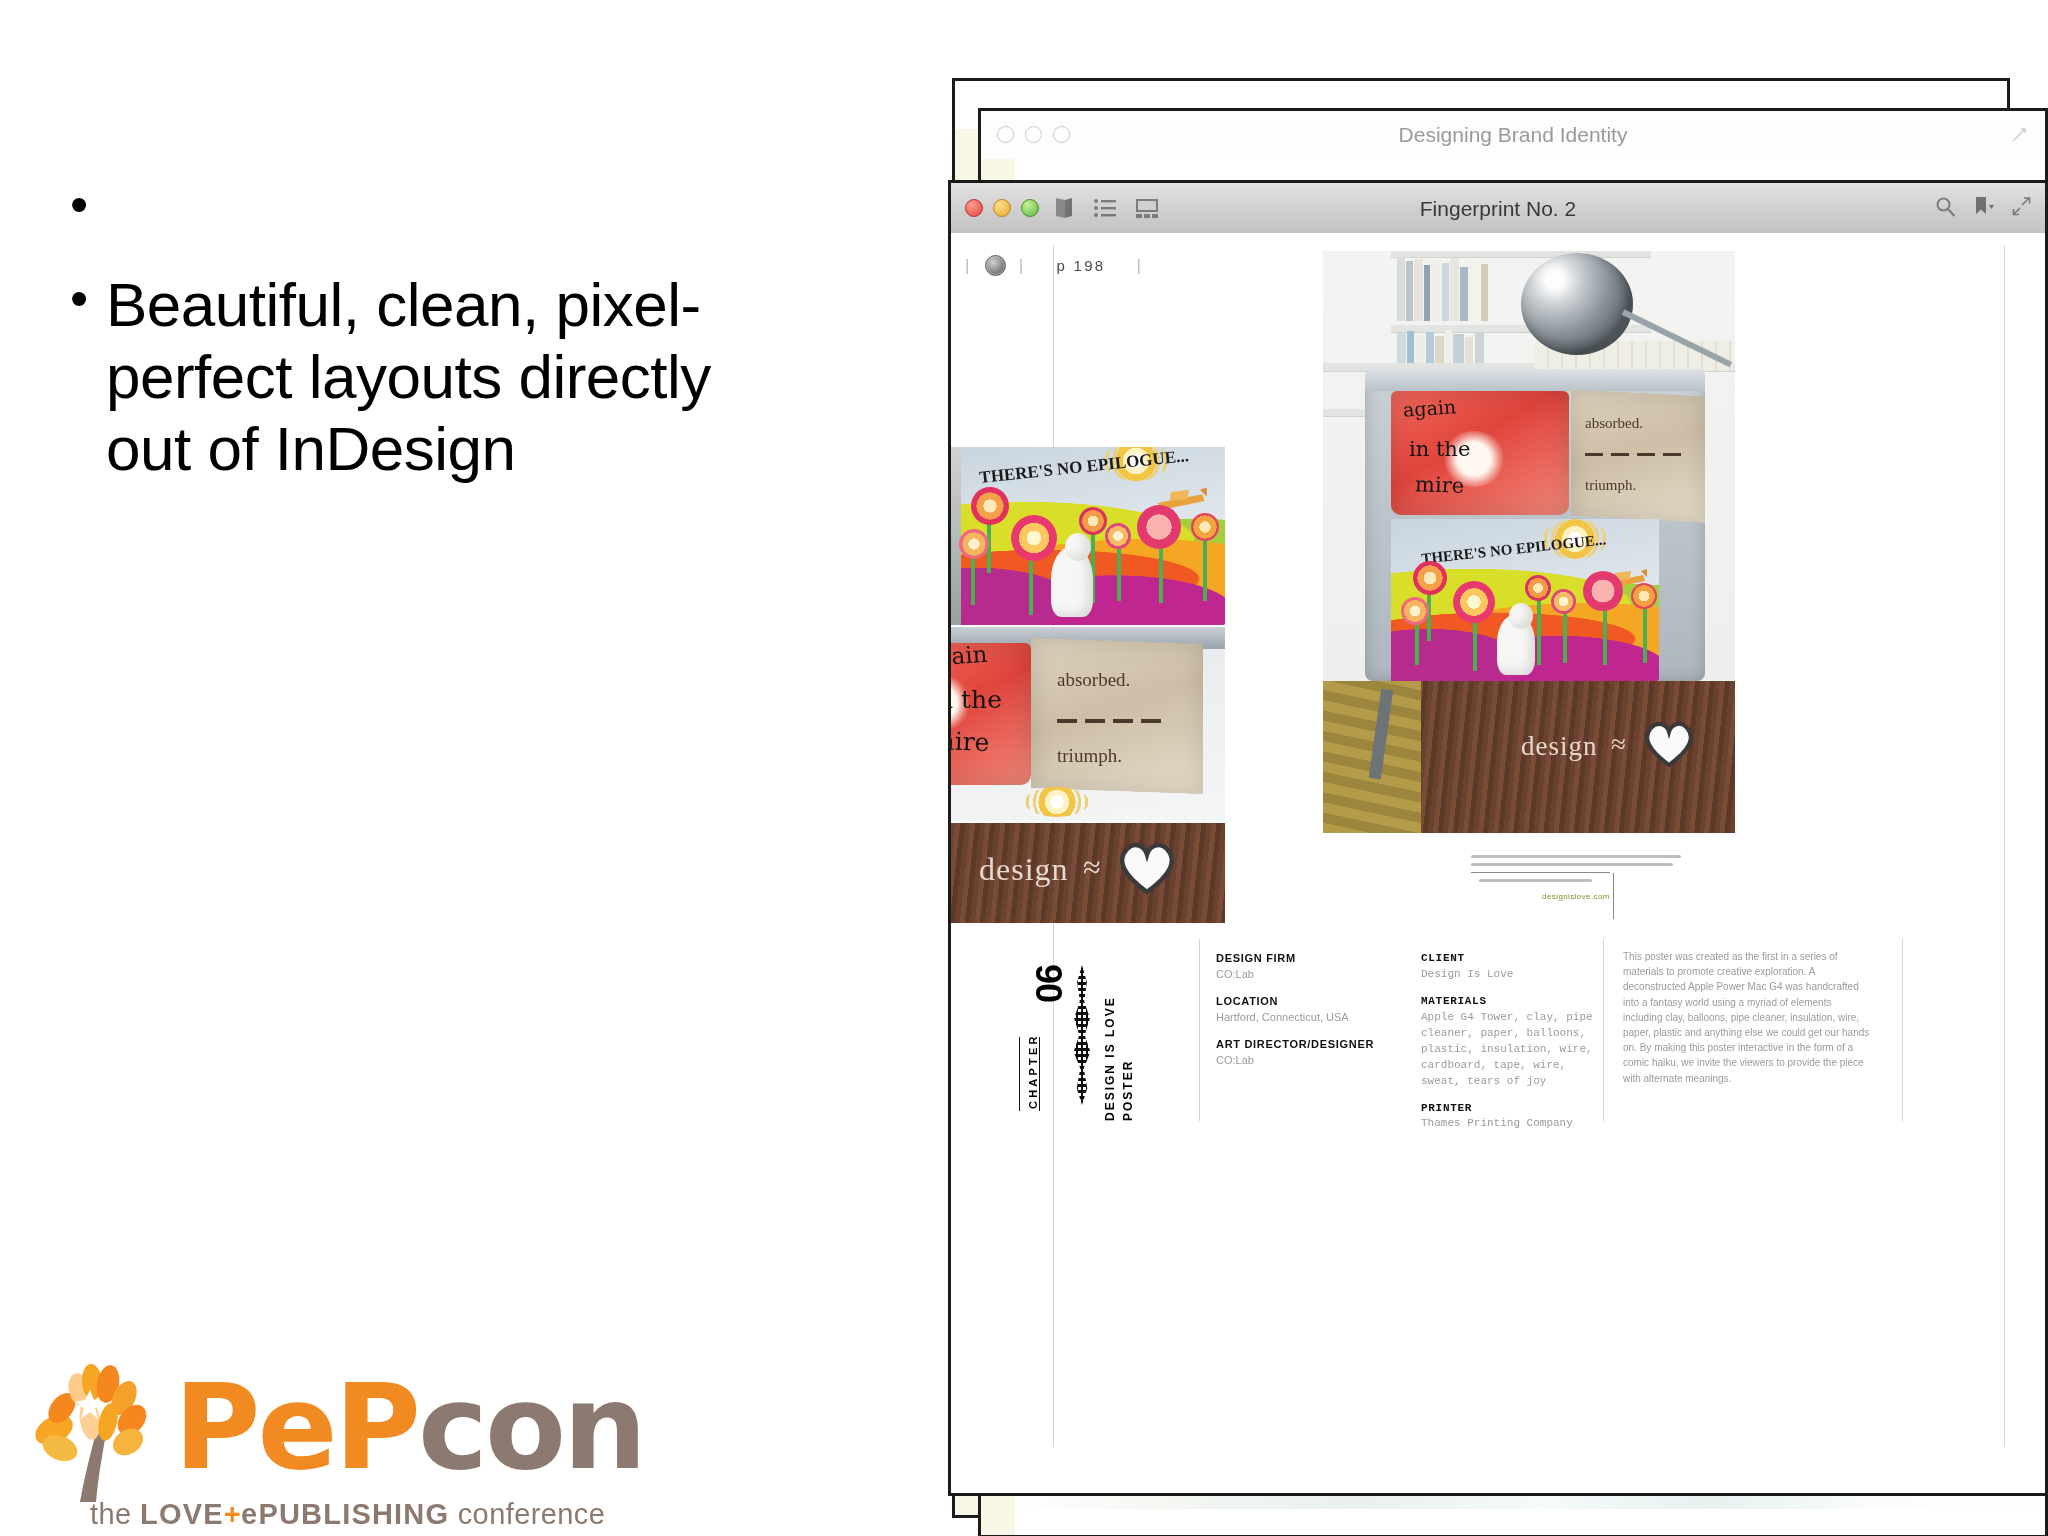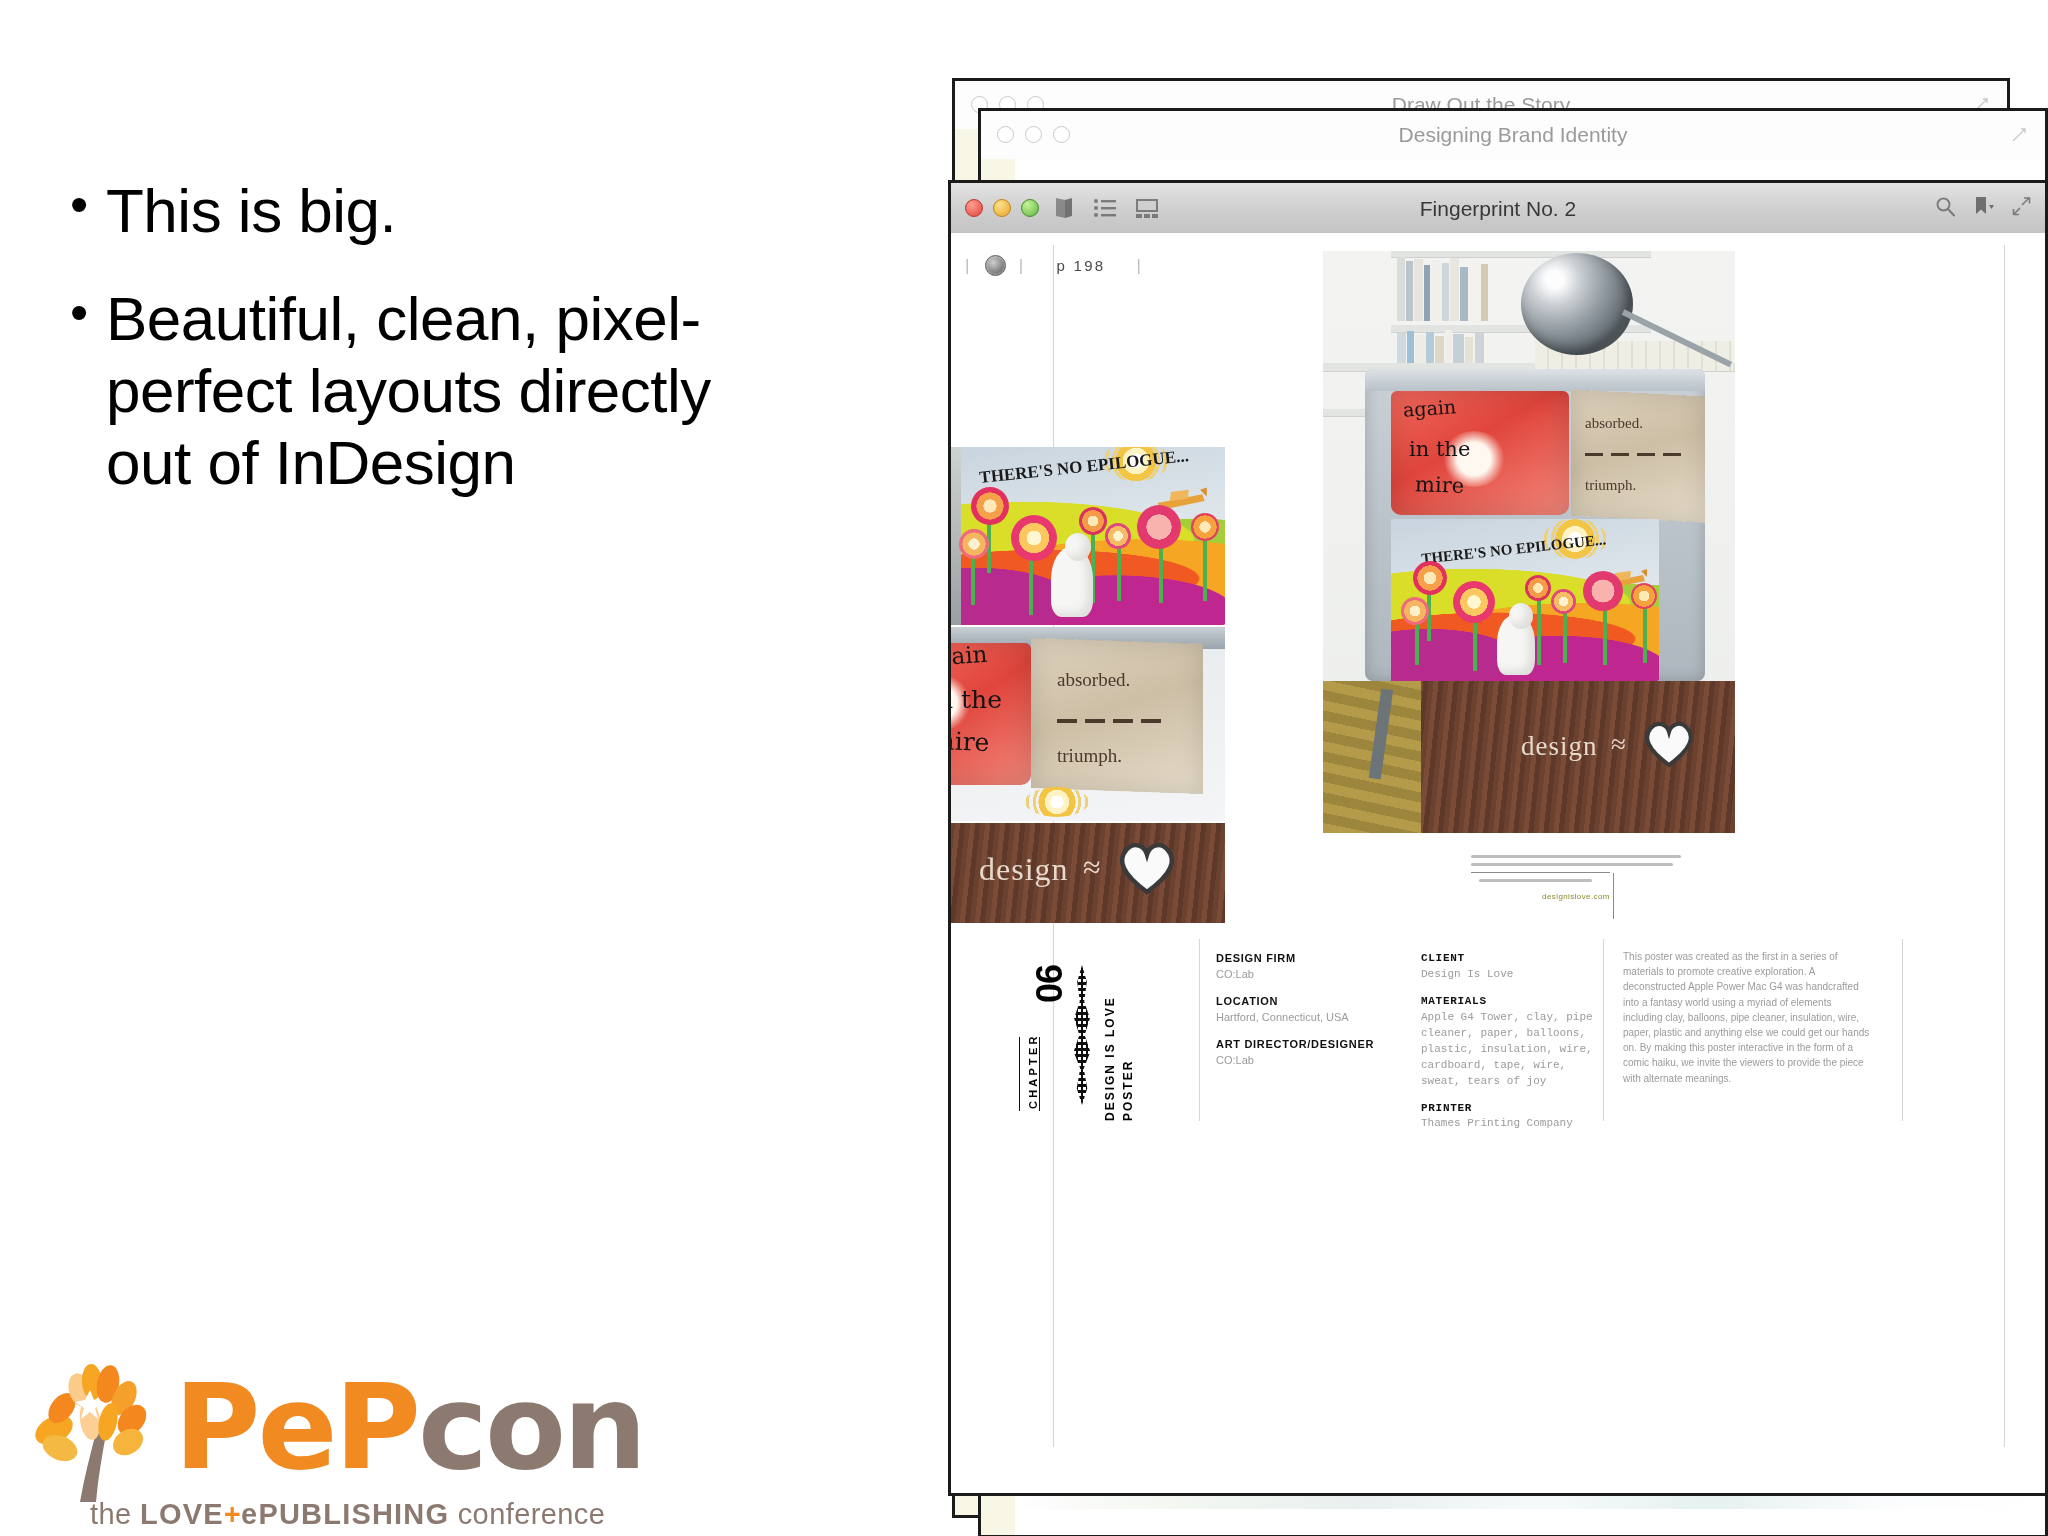--- a/index.html
+++ b/index.html
@@ -156,21 +156,20 @@
   .blurb-frame{position:absolute;left:652px;top:4px;width:298px;height:182px;border-left:1px solid #d6d6d6;border-right:1px solid #d6d6d6;}
 </style>
 </head>
 <body>
 
 <div id="slide-body">
 
   <div class="bullets">
     <div class="bullet-row">
       <div class="bullet-dot">•</div>
-      <div class="bullet-text">This is big.</div>
     </div>
     <div class="bullet-row">
       <div class="bullet-dot">•</div>
       <div class="bullet-text narrow">Beautiful, clean, pixel-perfect layouts directly out of InDesign</div>
     </div>
   </div>
 
   <div id="pepcon-logo">
     <svg class="logo-tree" viewBox="0 0 150 150">
       <path d="M64 72 C58 96 52 118 48 142 L64 142 C66 118 70 96 74 74 Z" fill="#8C7A70"></path>
@@ -188,31 +187,20 @@
       <path d="M58 30 l4 10 10 2 -9 6 3 11 -8 -7 -9 7 3 -11 -9 -6 10 -2 Z" fill="#ffffff"></path>
     </svg>
     <div class="logo-word"><span class="logo-pep">PeP</span><span class="logo-con">con</span></div>
     <div class="logo-tag"><span>the </span><span class="lt-bold">LOVE</span><span class="lt-plus">+</span><span class="lt-bold">ePUBLISHING</span><span> conference</span></div>
   </div>
 </div>
 
 <div id="window-stack">
 
   <div class="mac-window" id="win-draw-out">
-    <div class="tb-plain">
-      <div class="tb-lights">
-        <span class="dot"></span>
-        <span class="dot"></span>
-        <span class="dot"></span>
-      </div>
-      <div class="title">Draw Out the Story</div>
-      <svg class="tb-grow" viewBox="0 0 20 20">
-          <path d="M4 16 L16 4 M12 4 H16 V8" stroke="#8c8c8c" stroke-width="1.4" fill="none"></path>
-        </svg>
-    </div>
     <div style="position:absolute;left:0;top:48px;right:0;bottom:0;background:#fff;">
       <div class="cream-strip"></div>
       <div class="stripes"></div>
     </div>
   </div>
 
   <div class="mac-window" id="win-brand-id">
     <div class="tb-plain">
       <div class="tb-lights">
         <span class="dot"></span>

